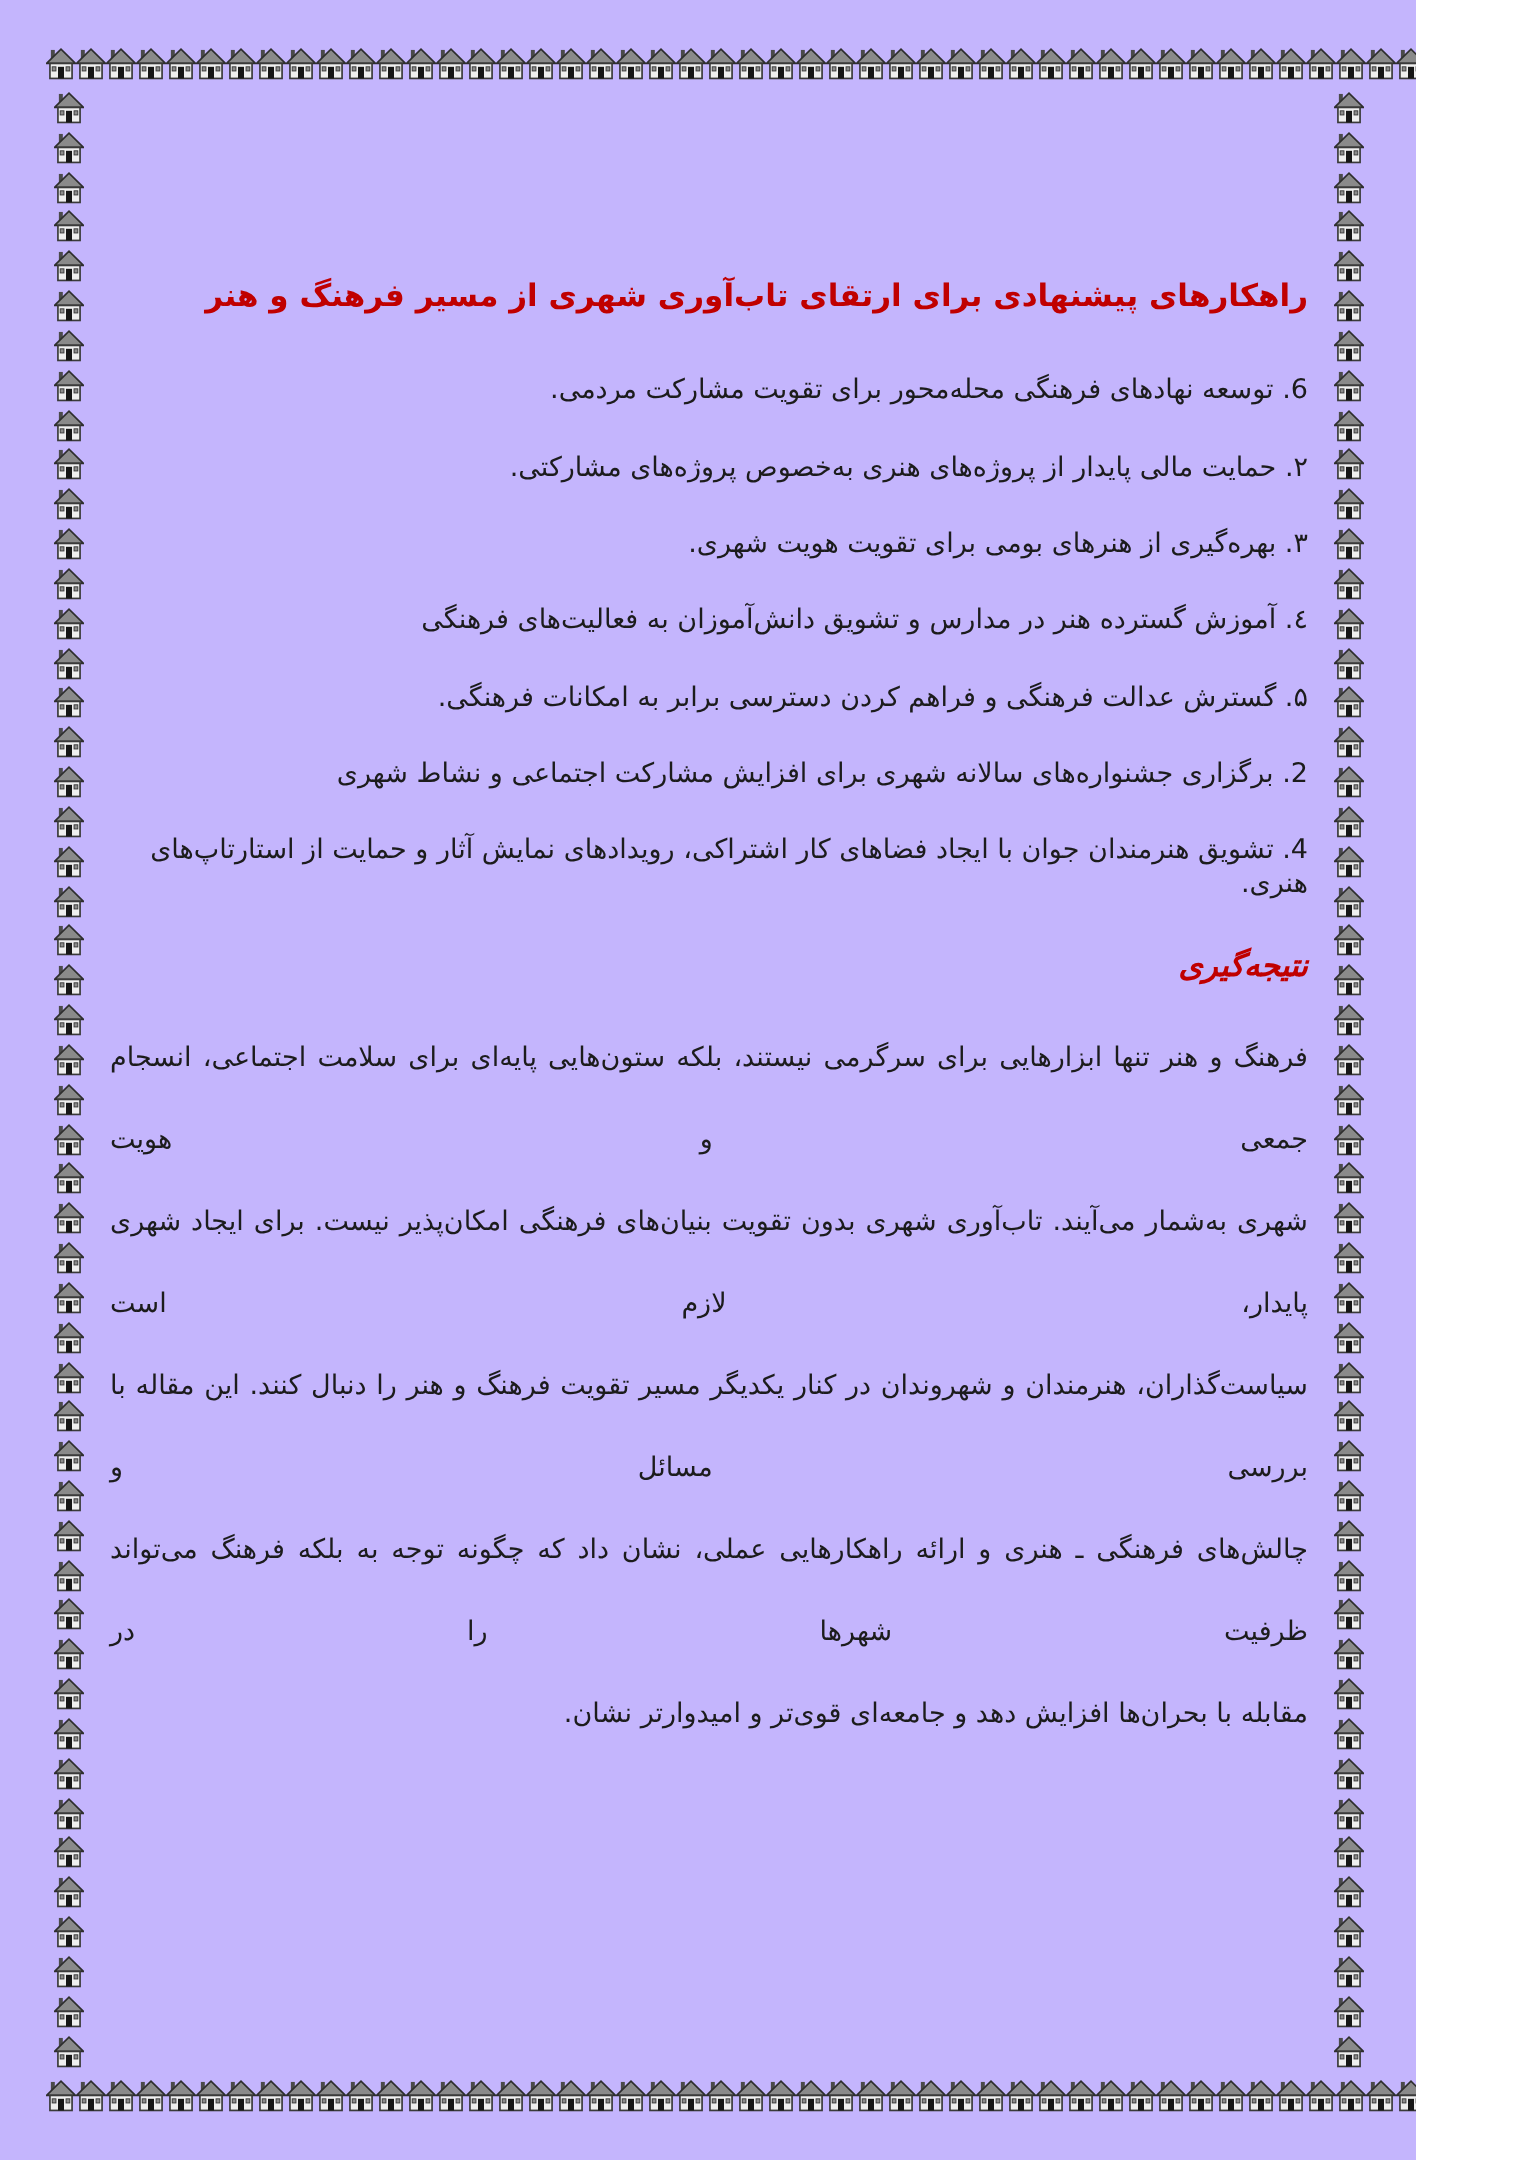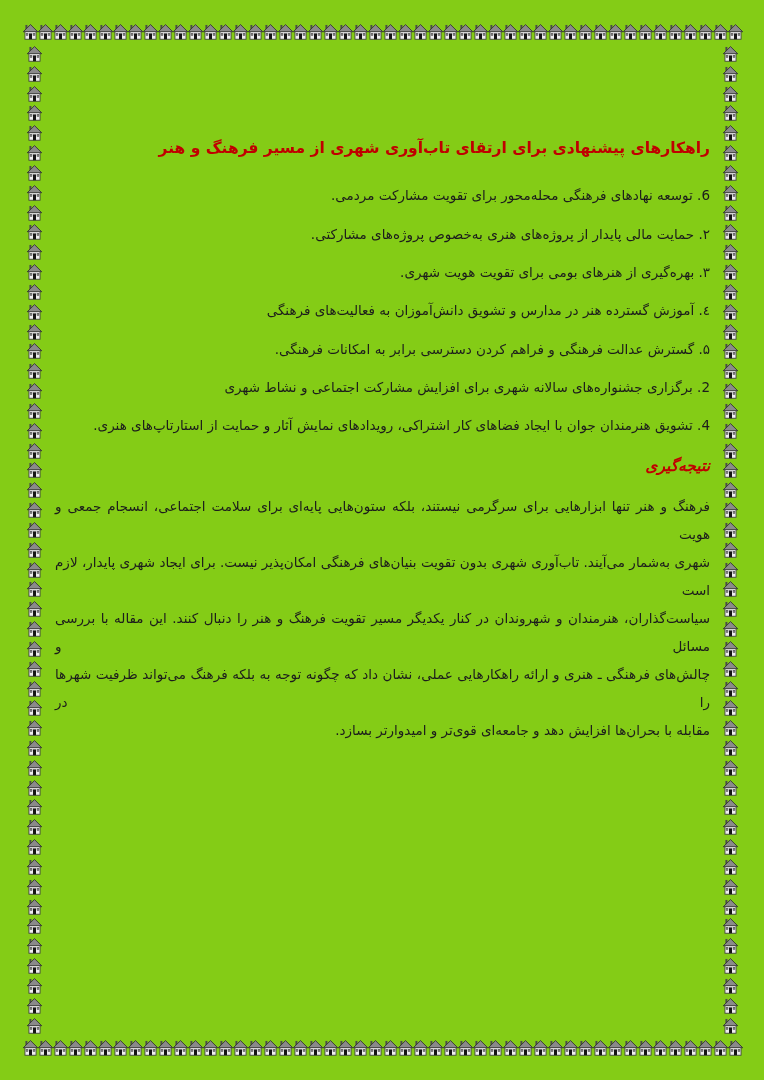--- a/index.html
+++ b/index.html
@@ -3,23 +3,23 @@
 <meta charset="utf-8">
 <style>
   html, body {
     margin: 0;
     padding: 0;
     background: #ffffff;
     font-family: "DejaVu Sans", sans-serif;
   }
   .page {
     position: relative;
-    width: 764px;
+    width: 708px;
     height: 1080px;
-    background: #84cc16;
+    background: #c4b5fd;
     overflow: hidden;
   }
   
   .border-row {
     position: absolute;
     left: 23px;
     right: 23px;
     display: flex;
     justify-content: space-between;
     align-items: center;
@@ -57,21 +57,21 @@
     line-height: 1.3;
   }
   .list-item {
     font-size: 13.5px;
     line-height: 1.25;
     margin: 0 0 21.5px 0;
   }
   .h-red.conclusion { margin: 7px 0 16px 0; font-style: italic; }
   .c-line {
     font-size: 13.5px;
-    line-height: 28px;
+    line-height: 41px;
     margin: 0;
     text-align: justify;
     text-align-last: justify;
     white-space: normal;
   }
   .c-line.last {
     text-align-last: right;
   }
 </style>
 </head>
@@ -2059,16 +2059,16 @@
     <p class="list-item">۵. گسترش عدالت فرهنگی و فراهم کردن دسترسی برابر به امکانات فرهنگی.</p>
     <p class="list-item">2. برگزاری جشنواره‌های سالانه شهری برای افزایش مشارکت اجتماعی و نشاط شهری</p>
     <p class="list-item">4. تشویق هنرمندان جوان با ایجاد فضاهای کار اشتراکی، رویدادهای نمایش آثار و حمایت از استارتاپ‌های هنری.</p>
 
     <h2 class="h-red conclusion" id="h2" style="color: rgb(192, 0, 0);">نتیجه‌گیری</h2>
 
     <p class="c-line">فرهنگ و هنر تنها ابزارهایی برای سرگرمی نیستند، بلکه ستون‌هایی پایه‌ای برای سلامت اجتماعی، انسجام جمعی و هویت</p>
     <p class="c-line">شهری به‌شمار می‌آیند. تاب‌آوری شهری بدون تقویت بنیان‌های فرهنگی امکان‌پذیر نیست. برای ایجاد شهری پایدار، لازم است</p>
     <p class="c-line">سیاست‌گذاران، هنرمندان و شهروندان در کنار یکدیگر مسیر تقویت فرهنگ و هنر را دنبال کنند. این مقاله با بررسی مسائل و</p>
     <p class="c-line">چالش‌های فرهنگی ـ هنری و ارائه راهکارهایی عملی، نشان داد که چگونه توجه به بلکه فرهنگ می‌تواند ظرفیت شهرها را در</p>
-    <p class="c-line last">مقابله با بحران‌ها افزایش دهد و جامعه‌ای قوی‌تر و امیدوارتر بسازد.</p>
+    <p class="c-line last">مقابله با بحران‌ها افزایش دهد و جامعه‌ای قوی‌تر و امیدوارتر نشان.</p>
 
   </div>
 </div>
 
 </body></html>

